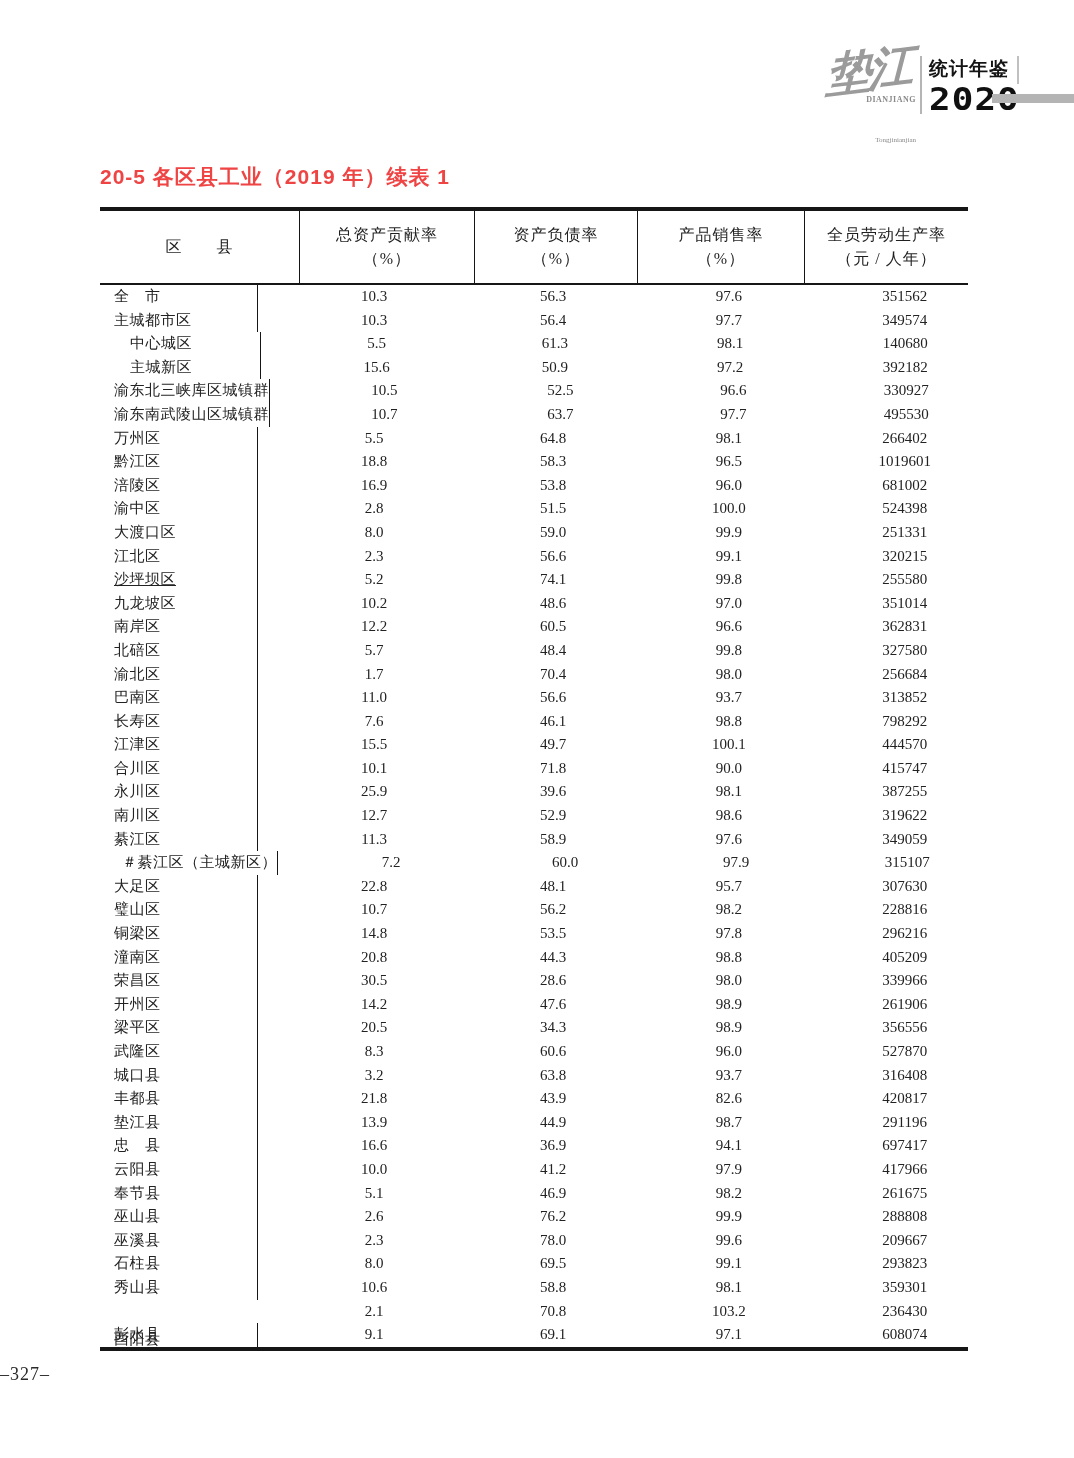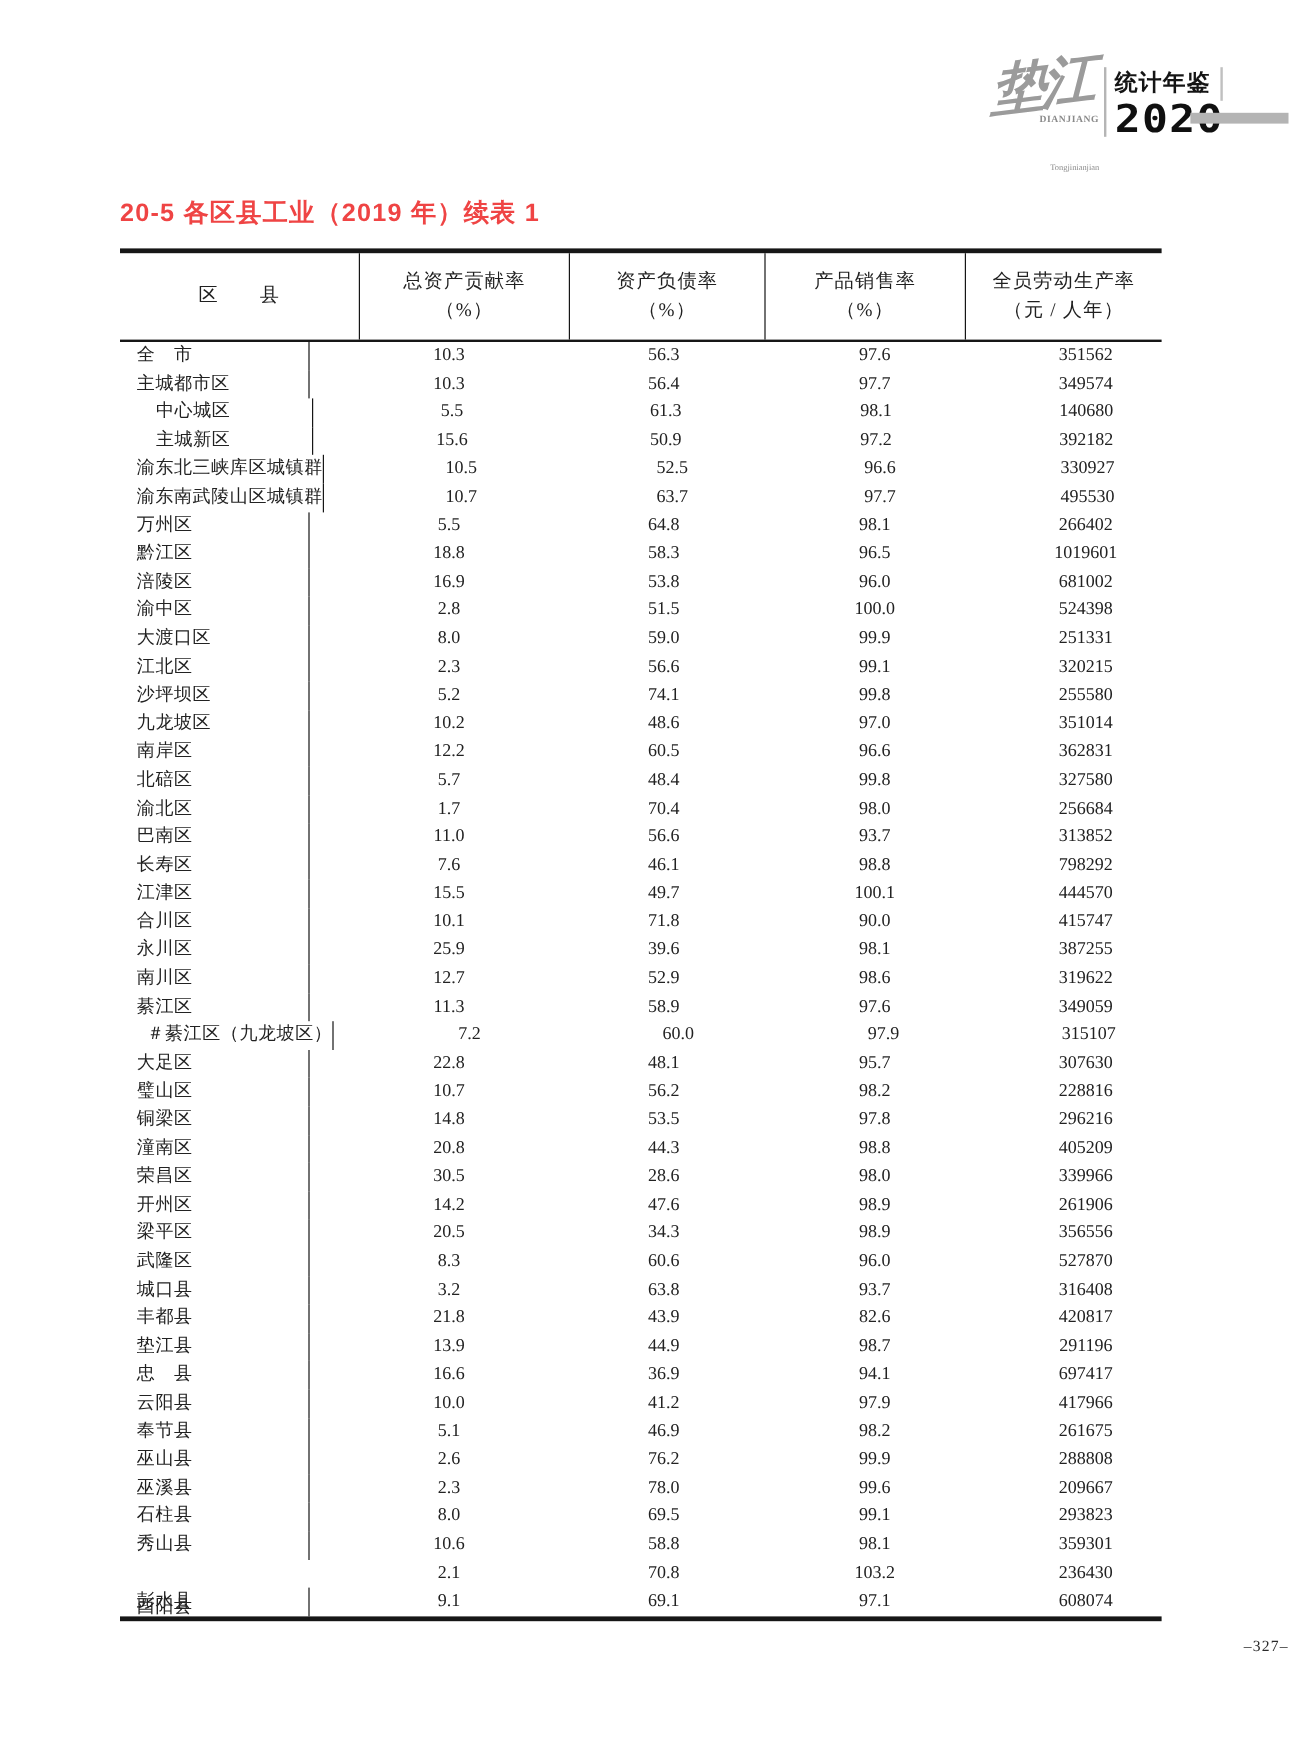--- a/index.html
+++ b/index.html
@@ -67,21 +67,21 @@
   .tbody{font-size:15px;color:#222;}
   .trow{display:flex;height:23.6px;line-height:23.6px;gap:48px;}
   .cell{box-sizing:border-box;white-space:nowrap;overflow:visible;}
   .cell.name{width:200px;border-right:1.5px solid #161616;letter-spacing:.5px;}
   .cell.num{text-align:center;}
   .cell.n1{width:175px;} .cell.n2{width:163px;} .cell.n3{width:167px;} .cell.n4{width:163px;}
 
   
   .footer{
     position:absolute;left:0;top:1364px;width:1074px;
-    text-align:right;font-size:13px;color:#2a2a2a;letter-spacing:1px;
+    text-align:left;font-size:18px;color:#2a2a2a;letter-spacing:1px;
   }
 </style>
 </head>
 <body>
 
 <div class="page">
 
   <div class="logo">
     <div class="calli">垫江</div>
     <div class="roman">
@@ -198,21 +198,21 @@
           <div class="cell num n4">251331</div>
         </div>
         <div class="trow">
           <div class="cell name" style="padding-left: 14px;">江北区</div>
           <div class="cell num n1">2.3</div>
           <div class="cell num n2">56.6</div>
           <div class="cell num n3">99.1</div>
           <div class="cell num n4">320215</div>
         </div>
         <div class="trow">
-          <div class="cell name" style="padding-left: 14px;">沙坪坝区</div>
+          <div class="cell name" style="padding-left: 14px; text-decoration: underline;">沙坪坝区</div>
           <div class="cell num n1">5.2</div>
           <div class="cell num n2">74.1</div>
           <div class="cell num n3">99.8</div>
           <div class="cell num n4">255580</div>
         </div>
         <div class="trow">
           <div class="cell name" style="padding-left: 14px;">九龙坡区</div>
           <div class="cell num n1">10.2</div>
           <div class="cell num n2">48.6</div>
           <div class="cell num n3">97.0</div>
@@ -282,21 +282,21 @@
           <div class="cell num n4">319622</div>
         </div>
         <div class="trow">
           <div class="cell name" style="padding-left: 14px;">綦江区</div>
           <div class="cell num n1">11.3</div>
           <div class="cell num n2">58.9</div>
           <div class="cell num n3">97.6</div>
           <div class="cell num n4">349059</div>
         </div>
         <div class="trow">
-          <div class="cell name" style="padding-left: 22px;">＃綦江区（九龙坡区）</div>
+          <div class="cell name" style="padding-left: 22px;">＃綦江区（主城新区）</div>
           <div class="cell num n1">7.2</div>
           <div class="cell num n2">60.0</div>
           <div class="cell num n3">97.9</div>
           <div class="cell num n4">315107</div>
         </div>
         <div class="trow">
           <div class="cell name" style="padding-left: 14px;">大足区</div>
           <div class="cell num n1">22.8</div>
           <div class="cell num n2">48.1</div>
           <div class="cell num n3">95.7</div>

